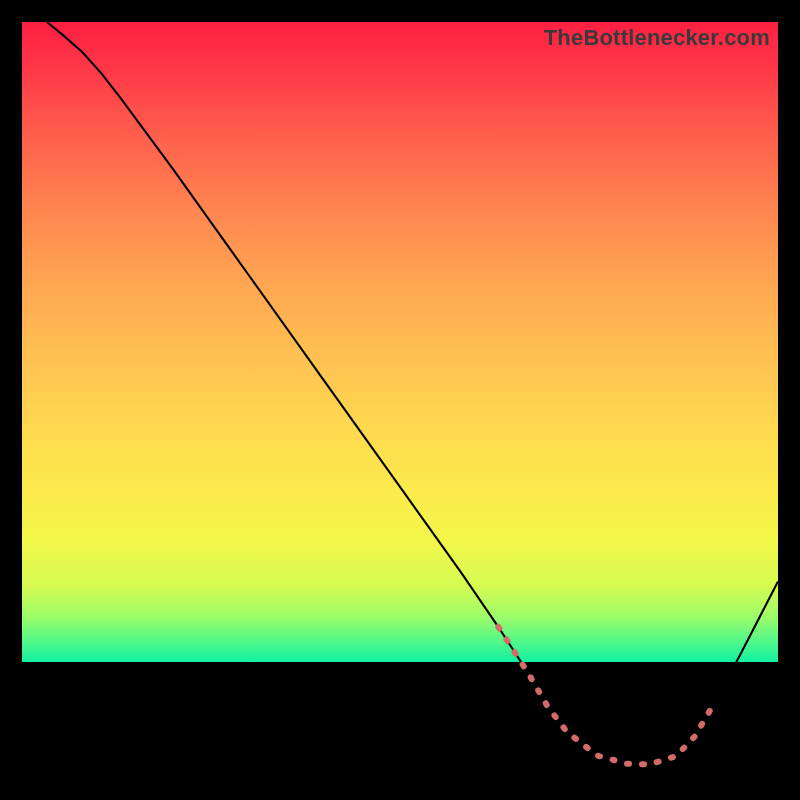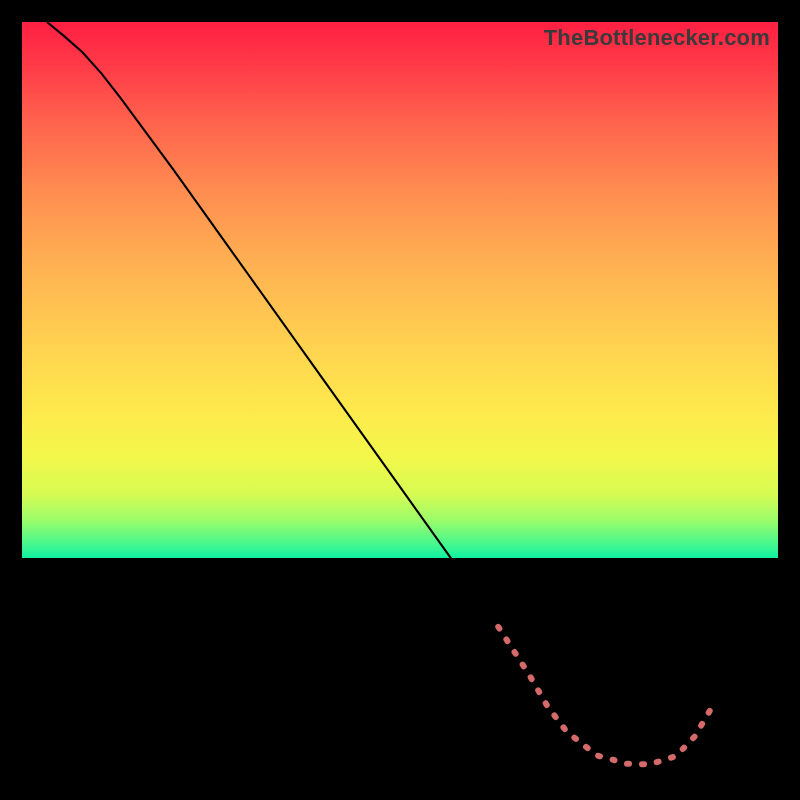--- a/index.html
+++ b/index.html
@@ -9,21 +9,21 @@
     height: 800px;
     background: #000;
     overflow: hidden;
     font-family: Arial, Helvetica, sans-serif;
   }
   .frame {
     position: absolute;
     left: 22px;
     top: 22px;
     width: 756px;
-    height: 536px;
+    height: 640px;
     background: linear-gradient(
       to bottom,
       #ff1f42 0%,
       #ff3a48 8%,
       #ff604d 18%,
       #ff8850 30%,
       #ffa952 42%,
       #ffc251 53%,
       #ffd84f 63%,
       #fdea4c 73%,

